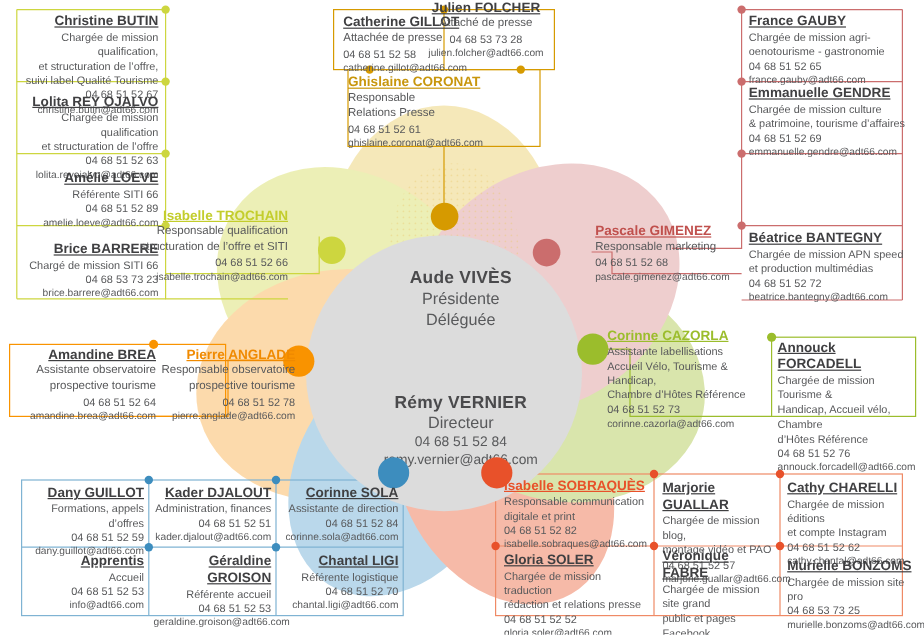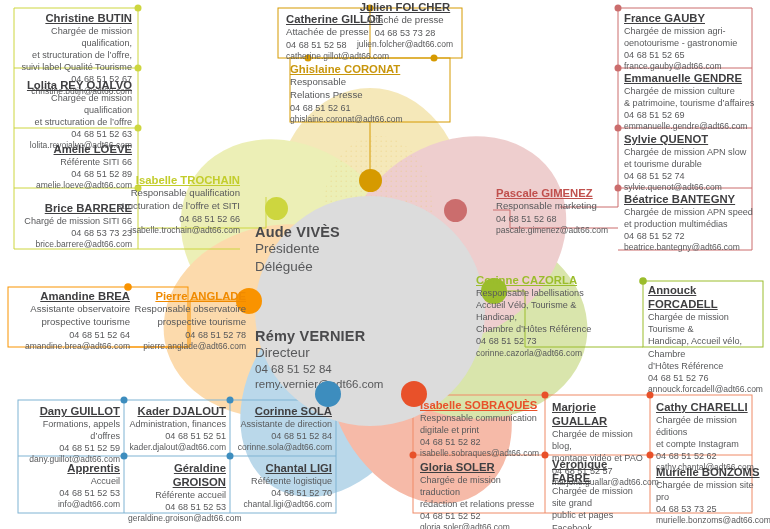--- a/index.html
+++ b/index.html
@@ -14,21 +14,21 @@
   #org{position:absolute;left:0;top:0;width:770px;height:529px;}
 
   
   .petals{position:absolute;left:0;top:0;width:770px;height:529px;pointer-events:none;}
 
   
   .core{
     position:absolute;left:255px;top:196px;width:230px;height:230px;
     border-radius:50%;background:#dcdcdc;
   }
-  .core-txt{position:absolute;left:255px;top:196px;width:230px;height:230px;text-align:left;}
+  .core-txt{position:absolute;left:269px;top:196px;width:230px;height:230px;text-align:center;}
   .core-name{font-size:14.5px;font-weight:bold;color:#4a4a4c;letter-spacing:.2px;}
   .core-role{font-size:13.5px;color:#58595b;line-height:1.32;}
   .core-line{font-size:11.5px;color:#58595b;line-height:1.35;}
   .core-top{position:absolute;top:28px;left:0;right:0;}
   .core-bot{position:absolute;top:132px;left:0;right:0;}
 
   
   .hub{position:absolute;width:23px;height:23px;border-radius:50%;}
 
   
@@ -250,44 +250,37 @@
     <div class="ln">04 68 51 52 65</div>
     <div class="ln mail">france.gauby@adt66.com</div>
   </div>
   <div class="card la" style="left:624px;top:71px;width:140px">
     <div class="nm">Emmanuelle GENDRE</div>
     <div class="ln">Chargée de mission culture</div>
     <div class="ln">&amp; patrimoine, tourisme d’affaires</div>
     <div class="ln">04 68 51 52 69</div>
     <div class="ln mail">emmanuelle.gendre@adt66.com</div>
   </div>
-  <div class="card la" style="left:624px;top:132px;width:136px">
-    <div class="nm">Sylvie QUENOT</div>
-    <div class="ln">Chargée de mission APN slow</div>
-    <div class="ln">et tourisme durable</div>
-    <div class="ln">04 68 51 52 74</div>
-    <div class="ln mail">sylvie.quenot@adt66.com</div>
-  </div>
   <div class="card la" style="left:624px;top:192px;width:140px">
     <div class="nm">Béatrice BANTEGNY</div>
     <div class="ln">Chargée de mission APN speed</div>
     <div class="ln">et production multimédias</div>
     <div class="ln">04 68 51 52 72</div>
     <div class="ln mail">beatrice.bantegny@adt66.com</div>
   </div>
   <div class="card la" style="left:496px;top:186px;width:130px">
     <div class="nm" style="color:#c0504d">Pascale GIMENEZ</div>
     <div class="ln big">Responsable marketing</div>
     <div class="ln">04 68 51 52 68</div>
     <div class="ln mail">pascale.gimenez@adt66.com</div>
   </div>
 
-  <div class="card la" style="left:476px;top:273px;width:140px">
+  <div class="card la" style="left:506px;top:273px;width:140px">
     <div class="nm" style="color:#9bbd2c">Corinne CAZORLA</div>
-    <div class="ln">Responsable labellisations</div>
+    <div class="ln">Assistante labellisations</div>
     <div class="ln">Accueil Vélo, Tourisme &amp; Handicap,</div>
     <div class="ln">Chambre d’Hôtes  Référence</div>
     <div class="ln">04 68 51 52 73</div>
     <div class="ln mail">corinne.cazorla@adt66.com</div>
   </div>
   <div class="card la" style="left:648px;top:283px;width:118px">
     <div class="nm">Annouck FORCADELL</div>
     <div class="ln">Chargée de mission Tourisme &amp;</div>
     <div class="ln">Handicap, Accueil vélo, Chambre</div>
     <div class="ln">d’Hôtes  Référence</div>

